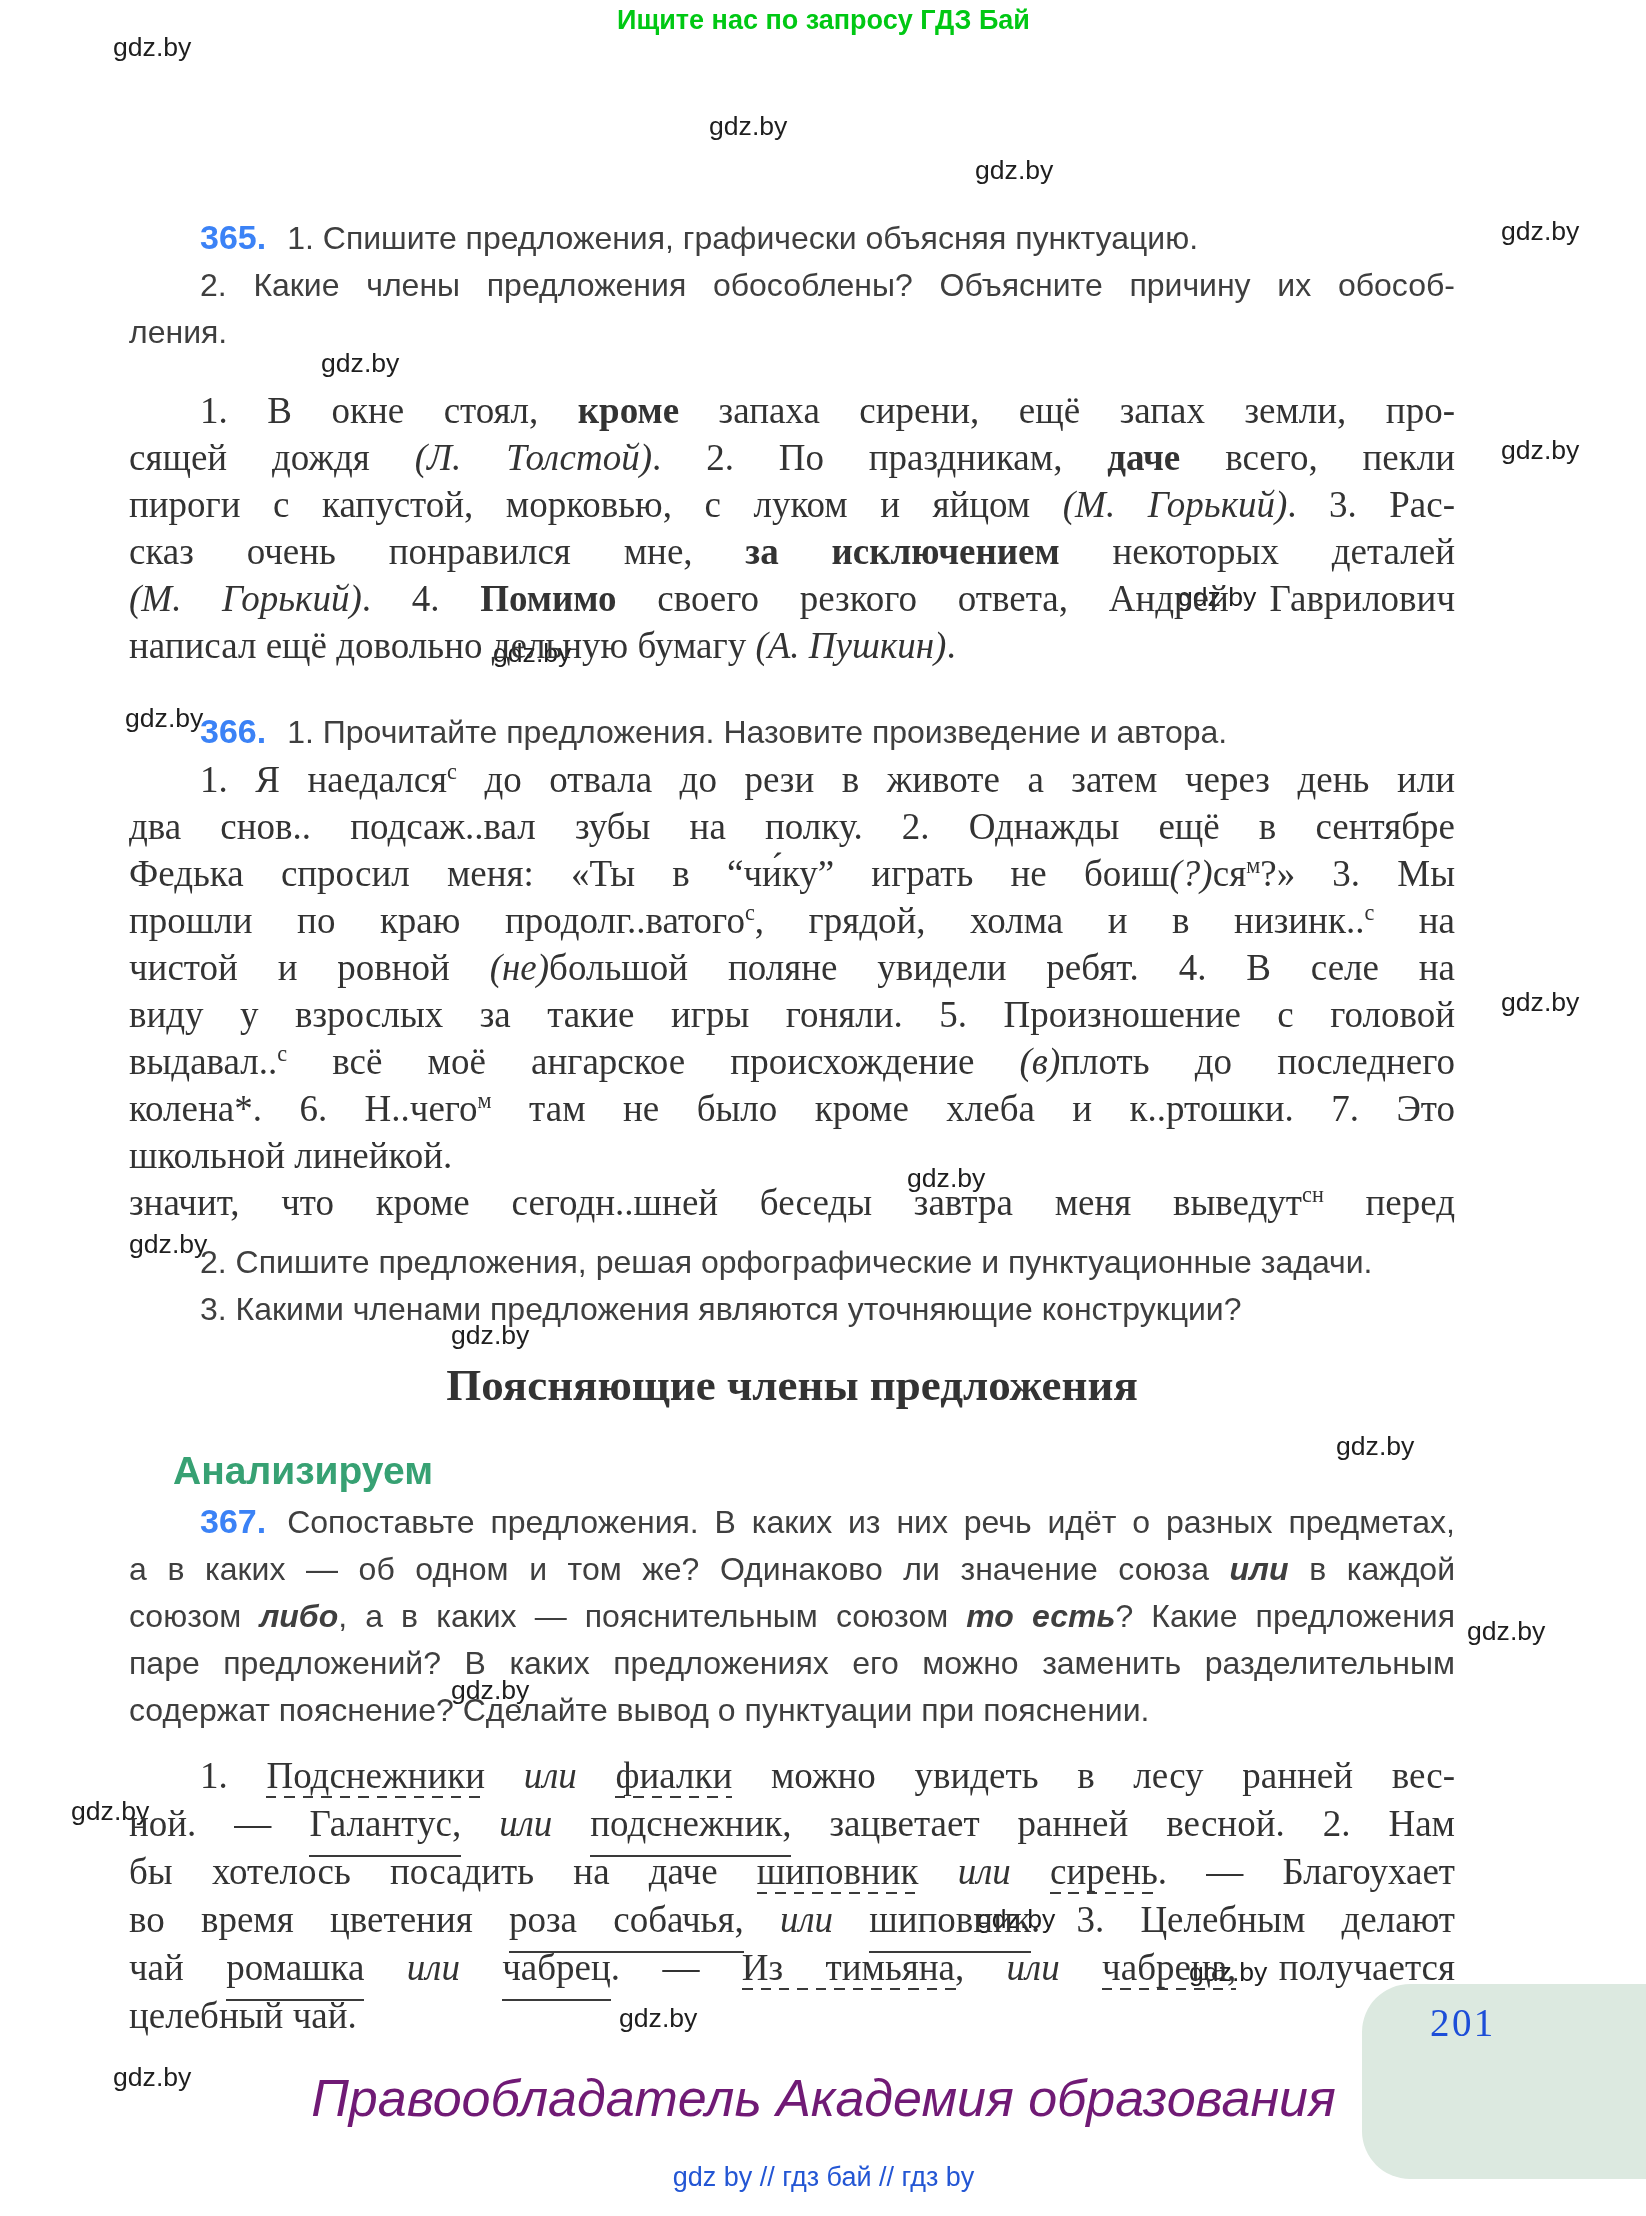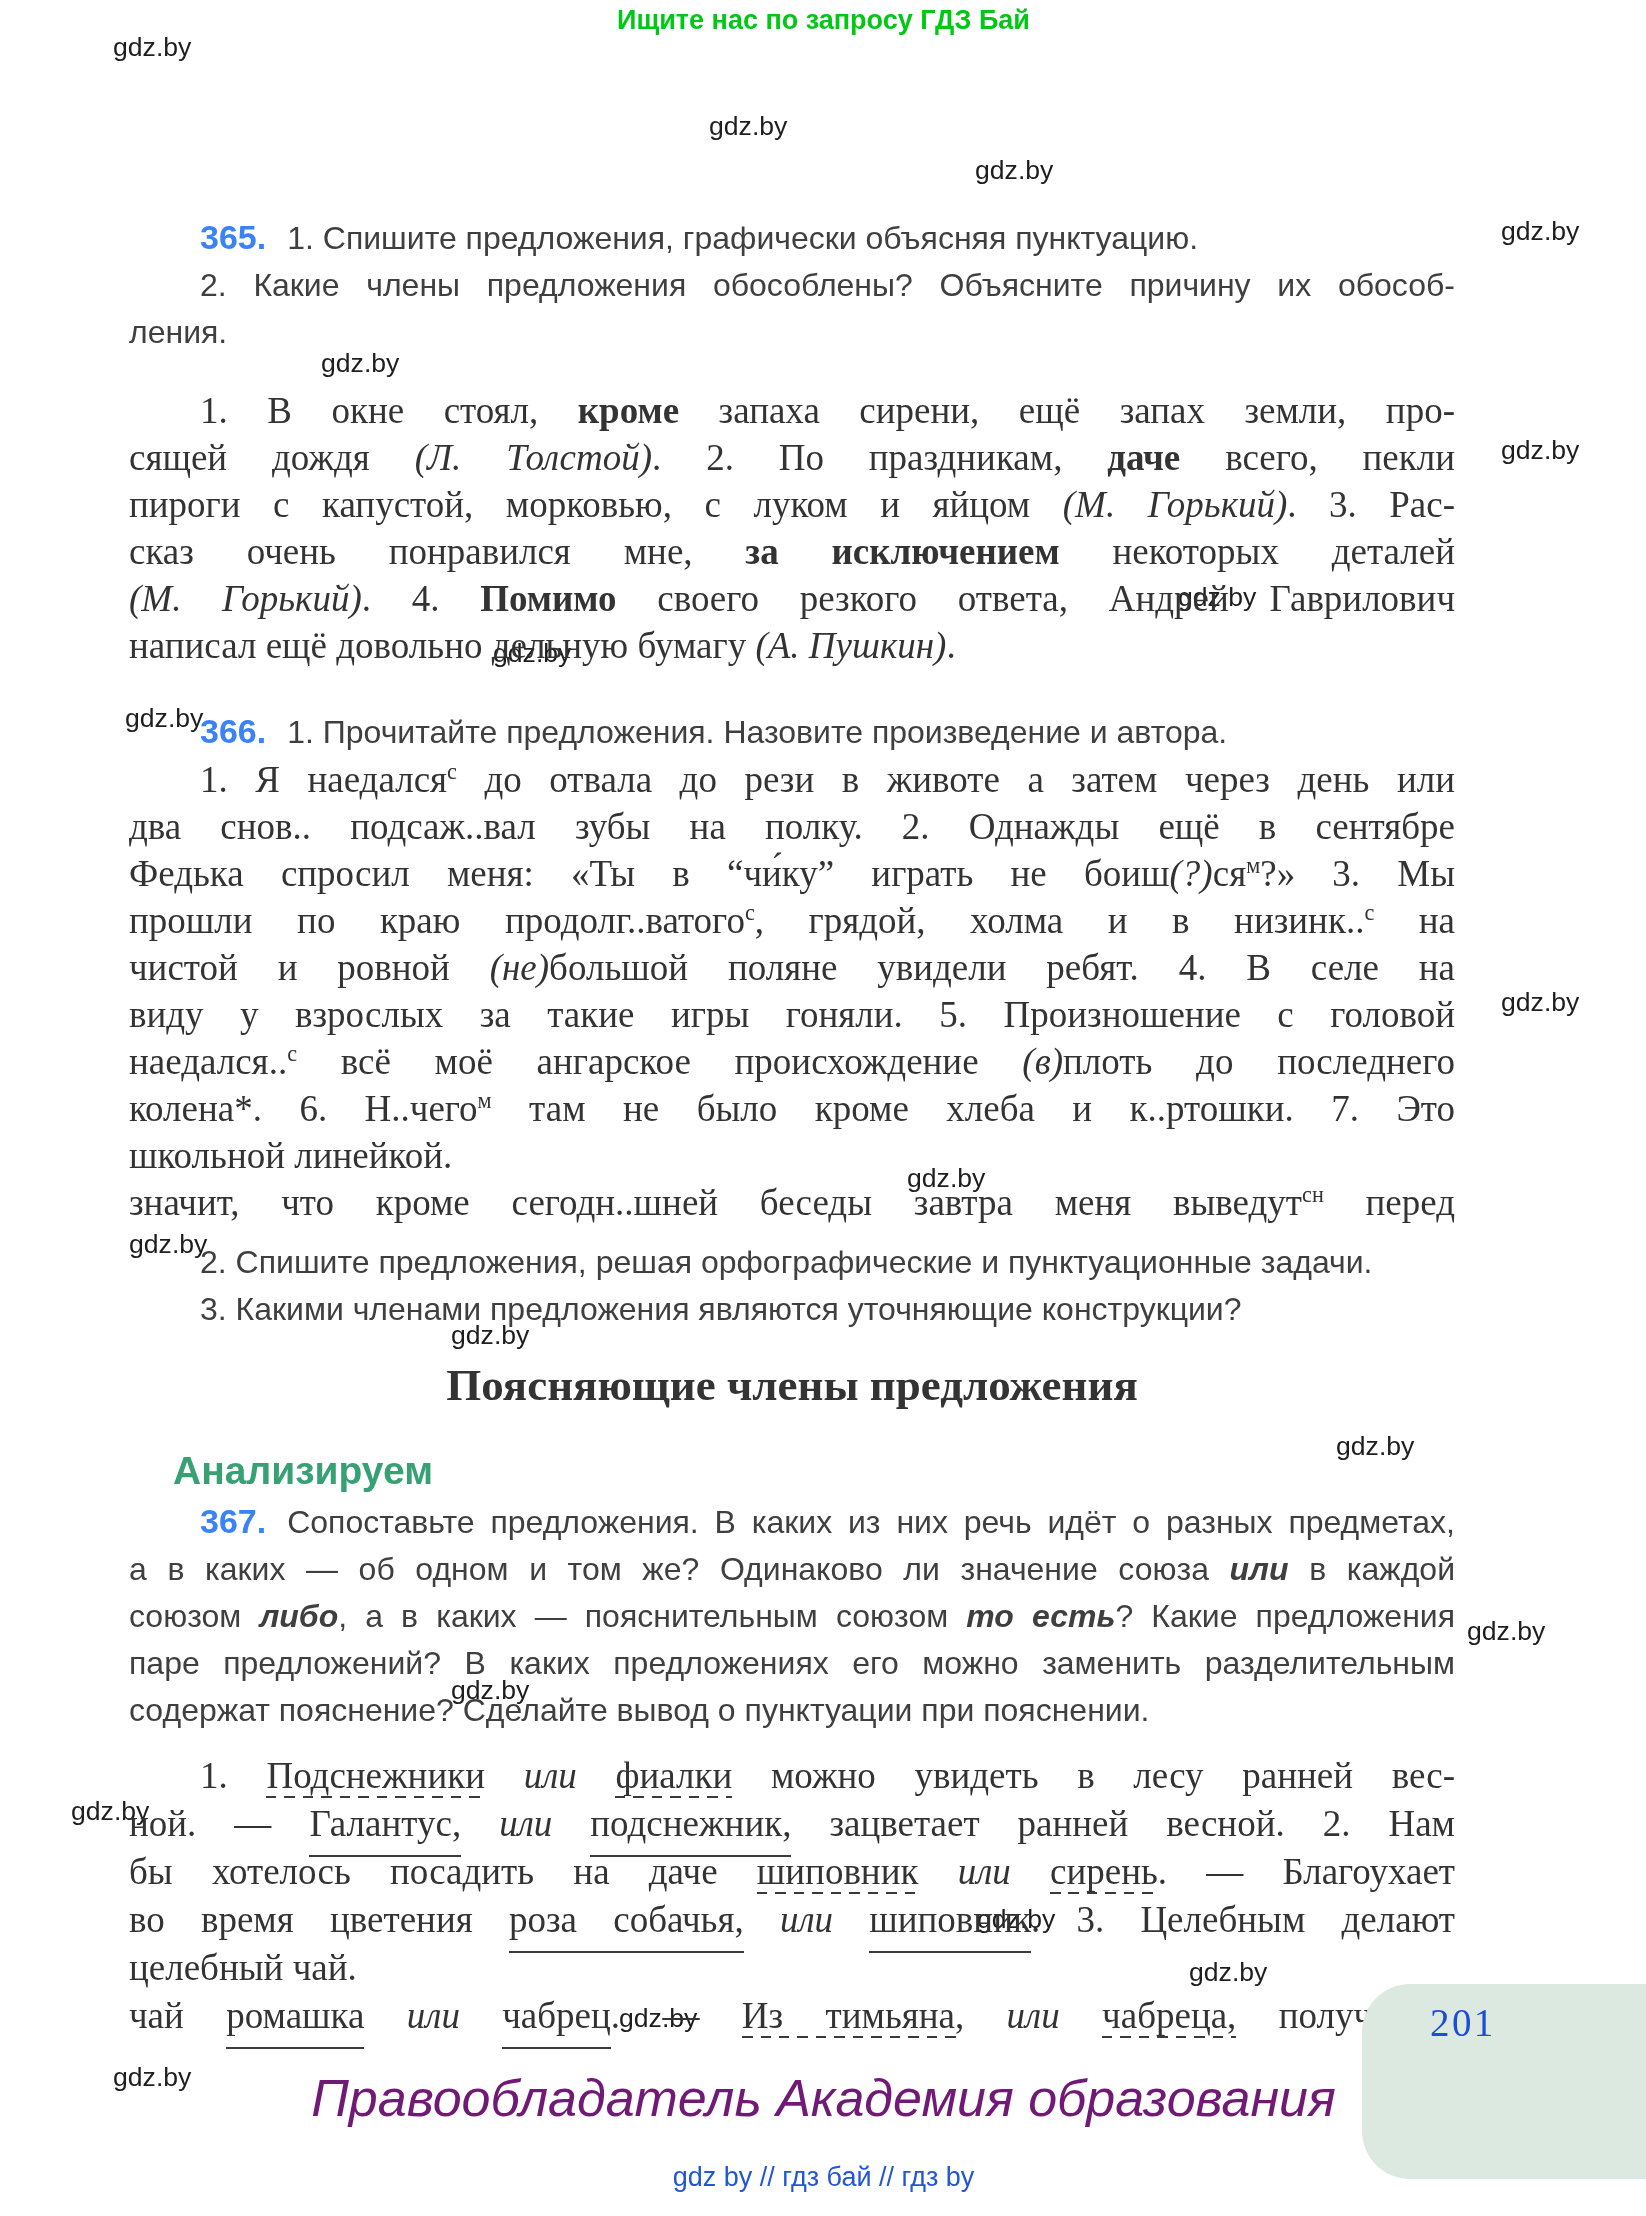--- a/index.html
+++ b/index.html
@@ -118,21 +118,21 @@
   <div id="ex366-head" class="blk-tasks">
       <div class="tl ind"><span class="exnum">366.</span><span>1. Прочитайте предложения. Назовите произведение и автора.</span></div>
     </div>
   <div id="ex366-body" class="blk-serif">
       <div class="tl j ind"><span>1. Я наедался</span><span class="st-sup">с</span><span> до отвала до рези в животе а затем через день или</span></div>
       <div class="tl j"><span>два снов.. подсаж..вал зубы на полку. 2. Однажды ещё в сентябре</span></div>
       <div class="tl j"><span>Федька спросил меня: «Ты в “чи́ку” играть не боиш</span><span class="st-i">(?)</span><span>ся</span><span class="st-sup">м</span><span>?» 3. Мы</span></div>
       <div class="tl j"><span>прошли по краю продолг..ватого</span><span class="st-sup">с</span><span>, грядой, холма и в низинк..</span><span class="st-sup">с</span><span> на</span></div>
       <div class="tl j"><span>чистой и ровной </span><span class="st-i">(не)</span><span>большой поляне увидели ребят. 4. В селе на</span></div>
       <div class="tl j"><span>виду у взрослых за такие игры гоняли. 5. Произношение с головой</span></div>
-      <div class="tl j"><span>наедался..</span><span class="st-sup">с</span><span> всё моё ангарское происхождение </span><span class="st-i">(в)</span><span>плоть до последнего</span></div>
+      <div class="tl j"><span>выдавал..</span><span class="st-sup">с</span><span> всё моё ангарское происхождение </span><span class="st-i">(в)</span><span>плоть до последнего</span></div>
       <div class="tl j"><span>колена*. 6. Н..чего</span><span class="st-sup">м</span><span> там не было кроме хлеба и к..ртошки. 7. Это</span></div>
       <div class="tl"><span>школьной линейкой.</span></div>
       <div class="tl j"><span>значит, что кроме сегодн..шней беседы завтра меня выведут</span><span class="st-sup">сн</span><span> перед</span></div>
     </div>
   <div id="ex366-tasks" class="blk-tasks">
       <div class="tl ind"><span>2. Спишите предложения, решая орфографические и пунктуационные задачи.</span></div>
       <div class="tl ind"><span>3. Какими членами предложения являются уточняющие конструкции?</span></div>
     </div>
   <h2 id="section-heading">Поясняющие члены предложения</h2>
   <div id="analyze-label">Анализируем</div>
@@ -141,22 +141,22 @@
       <div class="tl j"><span>а в каких — об одном и том же? Одинаково ли значение союза </span><span class="st-bi">или</span><span> в каждой</span></div>
       <div class="tl j"><span>союзом </span><span class="st-bi">либо</span><span>, а в каких — пояснительным союзом </span><span class="st-bi">то есть</span><span>? Какие предложения</span></div>
       <div class="tl j"><span>паре предложений? В каких предложениях его можно заменить разделительным</span></div>
       <div class="tl"><span>содержат пояснение? Сделайте вывод о пунктуации при пояснении.</span></div>
     </div>
   <div id="ex367-body" class="blk-serif">
       <div class="tl j ind"><span>1. </span><span class="st-d">Подснежники</span><span> </span><span class="st-i">или</span><span> </span><span class="st-d">фиалки</span><span> можно увидеть в лесу ранней вес-</span></div>
       <div class="tl j"><span>ной. — </span><span class="st-u">Галантус,</span><span> </span><span class="st-i">или</span><span> </span><span class="st-u">подснежник,</span><span> зацветает ранней весной. 2. Нам</span></div>
       <div class="tl j"><span>бы хотелось посадить на даче </span><span class="st-d">шиповник</span><span> </span><span class="st-i">или</span><span> </span><span class="st-d">сирень</span><span>. — Благоухает</span></div>
       <div class="tl j"><span>во время цветения </span><span class="st-u">роза собачья,</span><span> </span><span class="st-i">или</span><span> </span><span class="st-u">шиповник</span><span>. 3. Целебным делают</span></div>
+      <div class="tl j"><span>чай </span><span class="st-u">ромашка</span><span> </span><span class="st-i">или</span><span> </span><span class="st-u">чабрец</span><span>. — </span><span class="st-d">Из тимьяна,</span><span> </span><span class="st-i">или</span><span> </span><span class="st-d">чабреца,</span><span> получается</span></div>
       <div class="tl"><span>целебный чай.</span></div>
-      <div class="tl j"><span>чай </span><span class="st-u">ромашка</span><span> </span><span class="st-i">или</span><span> </span><span class="st-u">чабрец</span><span>. — </span><span class="st-d">Из тимьяна,</span><span> </span><span class="st-i">или</span><span> </span><span class="st-d">чабреца,</span><span> получается</span></div>
     </div>
 </div>
 
 <div id="page-box">
   <div id="page-number">201</div>
 </div>
 
 <div id="copyright">Правообладатель Академия образования</div>
 <div id="footer-links">gdz by  //  гдз бай  //  гдз by</div>
 

